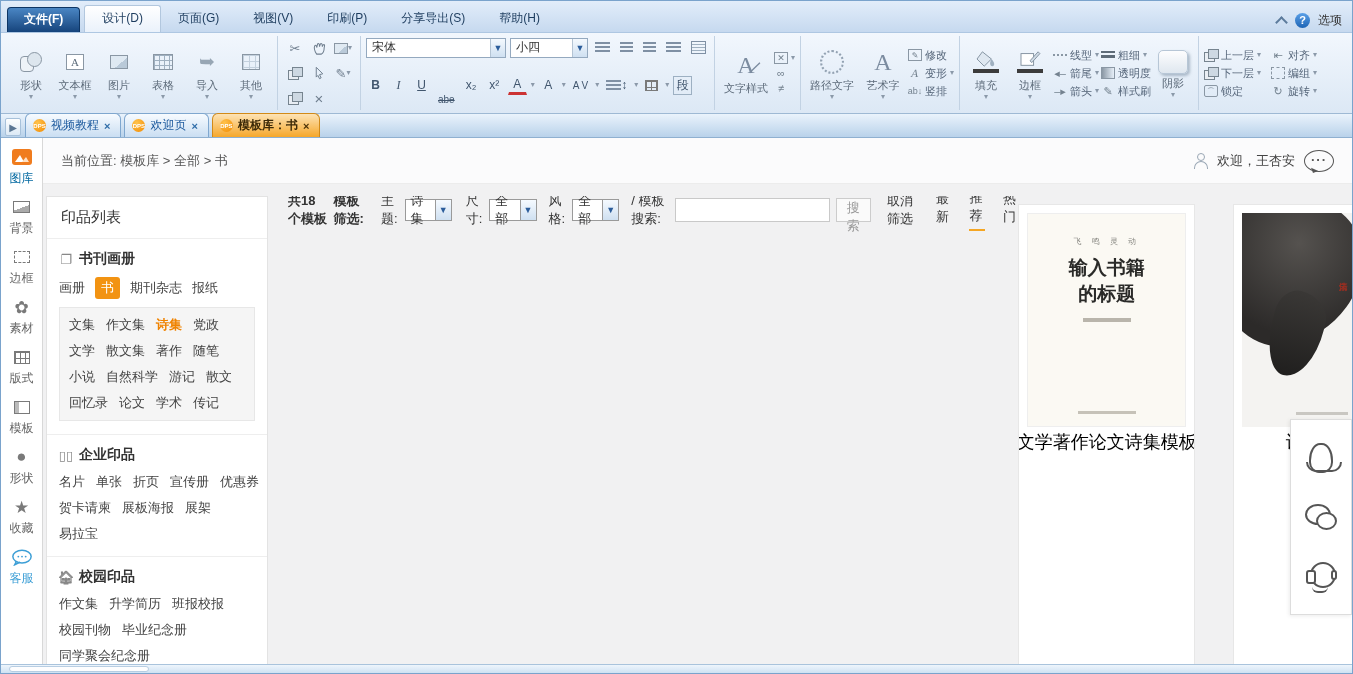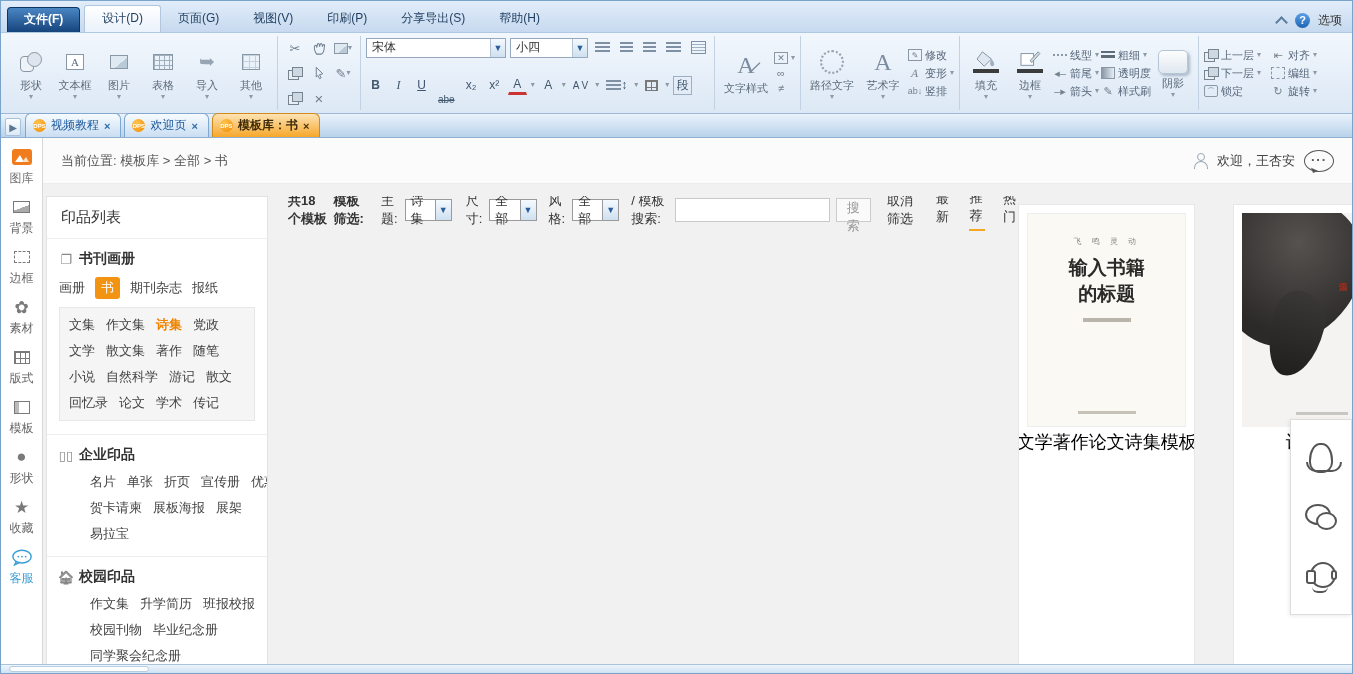--- a/index.html
+++ b/index.html
@@ -59,42 +59,42 @@
   .dtab{display:flex;align-items:center;gap:5px;padding:3px 10px 3px 7px;margin-right:3px;border:1px solid #7fa7cf;border-bottom:none;border-radius:6px 6px 0 0;background:linear-gradient(#f7fbff,#cadef2);color:#1d5a9e;font-size:12px;}
   .dtab.active{background:linear-gradient(#fde3b5,#f6a72a);border-color:#d28a18;color:#3c2a08;font-weight:bold;}
   .dps{width:13px;height:13px;border-radius:50%;background:radial-gradient(circle at 35% 30%,#ffc34d,#f28a00);color:#fff;font-size:6px;font-weight:bold;display:flex;align-items:center;justify-content:center;}
   .tab-x{color:#2f6da8;font-weight:bold;font-size:11px;}
   .dtab.active .tab-x{color:#4a3208;}
   
   .main{position:relative;height:545px;display:flex;}
   .rail{width:42px;background:#fff;border-right:1px solid #d8d8d8;display:flex;flex-direction:column;align-items:center;padding-top:8px;gap:9px;}
   .rail-item{display:flex;flex-direction:column;align-items:center;gap:2px;color:#666;font-size:12px;width:100%;}
   .rail-item .ric{height:22px;display:flex;align-items:center;justify-content:center;color:#7a7a7a;font-size:17px;}
-  .rail-item.active{color:#737373;}
+  .rail-item.active{color:#0369a1;}
   .rail-item.service{color:#3d9fd6;}
   .content{flex:1;display:flex;flex-direction:column;overflow:hidden;background:#f1f1f2;}
   .topbar{height:46px;background:#fbfbfc;display:flex;align-items:center;padding:0 18px;border-bottom:1px solid #ececec;font-size:13px;color:#555;}
   .welcome-area{margin-left:auto;display:flex;align-items:center;gap:9px;color:#444;}
   .person-ic{width:16px;height:16px;position:relative;}
   .person-ic::before{content:"";position:absolute;left:5px;top:0;width:6px;height:6px;border:1.5px solid #9aa7b5;border-radius:50%;}
   .person-ic::after{content:"";position:absolute;left:2px;top:8px;width:12px;height:7px;border:1.5px solid #9aa7b5;border-bottom:none;border-radius:7px 7px 0 0;}
   .bubble-ic{width:30px;height:22px;border:1.6px solid #555;border-radius:50%;position:relative;color:#555;font-weight:bold;text-align:center;line-height:18px;letter-spacing:1px;}
   .bubble-ic::after{content:"";position:absolute;left:4px;bottom:-6px;border:4px solid transparent;border-top-color:#555;transform:rotate(25deg);}
   .body{flex:1;display:flex;padding:12px 0 0 3px;gap:20px;overflow:hidden;}
   
   .catalog{width:222px;background:#fff;border:1px solid #e3e3e3;overflow:hidden;}
   .cat-header{padding:11px 14px;border-bottom:1px solid #eee;font-size:15px;color:#333;}
   .cat-section{padding:11px 12px 13px;border-bottom:1px solid #eee;}
   .cat-title{display:flex;align-items:center;gap:6px;font-size:14px;font-weight:bold;color:#333;margin-bottom:9px;}
   .cat-title .cic{color:#888;font-size:13px;width:14px;display:inline-flex;justify-content:center;}
   .chip-row{display:flex;align-items:center;gap:10px;margin-bottom:8px;font-size:13px;color:#444;}
   .chip{background:#f29312;color:#fff;padding:2px 6px;border-radius:3px;}
   .links-box{background:#f5f5f5;border:1px solid #e7e7e7;padding:8px 9px;display:flex;flex-direction:column;gap:8px;}
   .link-row{display:flex;gap:11px;font-size:13px;color:#444;flex-wrap:nowrap;}
-  .plain-rows{display:flex;flex-direction:column;gap:8px;margin-left:31px;}
+  .plain-rows{display:flex;flex-direction:column;gap:8px;}
   .lnk{white-space:nowrap;}
   .lnk.active{color:#f08300;font-weight:bold;}
   
   .grid-area{flex:1;display:flex;flex-direction:row;overflow:hidden;}
   .filter-row{display:flex;align-items:center;gap:6px;font-size:13px;color:#333;height:28px;flex:0 0 28px;}
   .filter-row .bold{font-weight:bold;}
   .fselect{width:78px;height:22px;background:#fff;border:1px solid #9a9a9a;display:flex;align-items:center;}
   .fselect .val{flex:1;padding:0 5px;}
   .fselect .sdd{width:16px;height:100%;border-left:1px solid #9a9a9a;background:linear-gradient(#f5faff,#cfe0f1);color:#2b5d9b;font-size:9px;display:flex;align-items:center;justify-content:center;}
   .fselect .sdd::after{content:"▼";}

